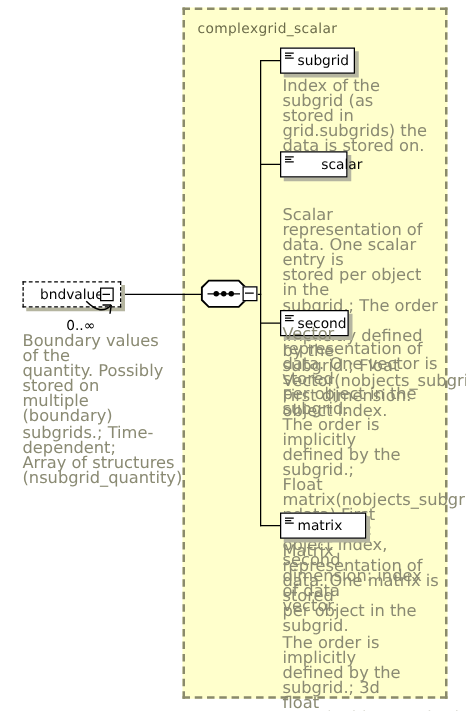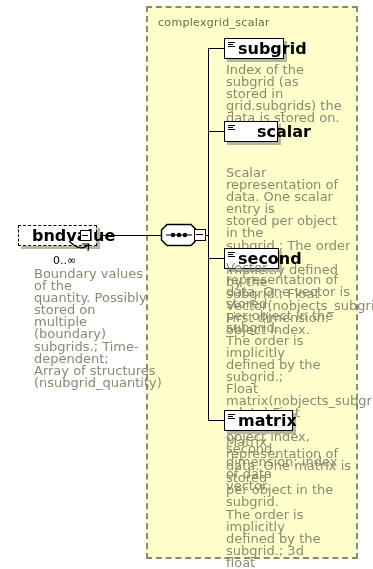--- a/index.html
+++ b/index.html
@@ -58,22 +58,22 @@
     height: 21px;
     padding: 0 6px 0 13px;
     display: flex;
     align-items: center;
     box-shadow: 3px 3px 0 0 #b5b5a0;
   }
   .elem-box.optional {
     border: 1.5px dashed #000000;
   }
   .elem-label {
-    font-size: 16px;
-    font-weight: bold;
+    font-size: 11px;
+    font-weight: normal;
     color: #000000;
     line-height: 1;
     white-space: nowrap;
   }
   
   .elem-glyph {
     position: absolute;
     left: 3px;
     top: 3px;
     width: 7px;
@@ -111,21 +111,20 @@
   
   .desc {
     position: absolute;
     font-size: 13px;
     line-height: 12.1px;
     color: #8a8a73;
     white-space: pre-line;
   }
   .desc-left {
     color: #8a8a73;
-    margin-left: 16px;
   }
 
   
   .cardinality {
     position: absolute;
     font-size: 11px;
     color: #000000;
     white-space: nowrap;
   }
 

